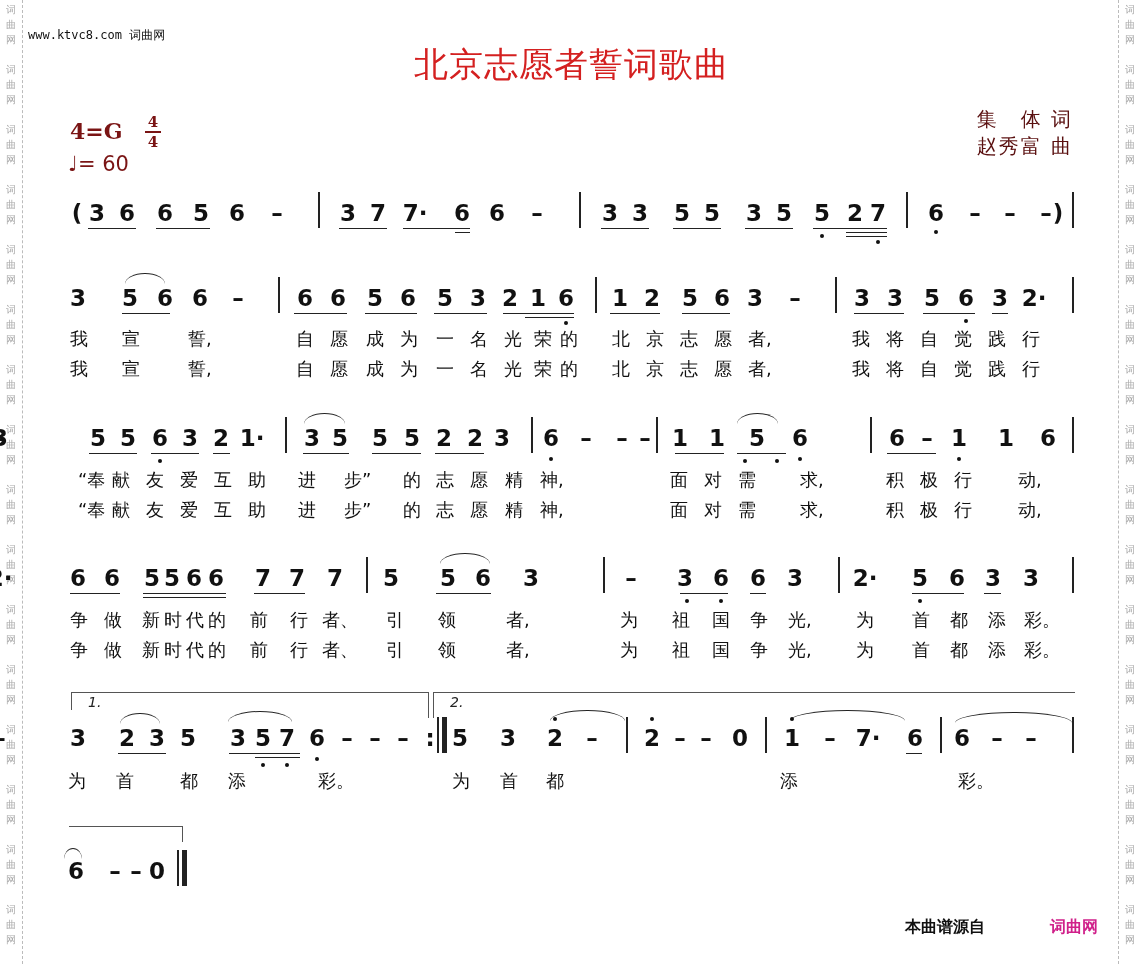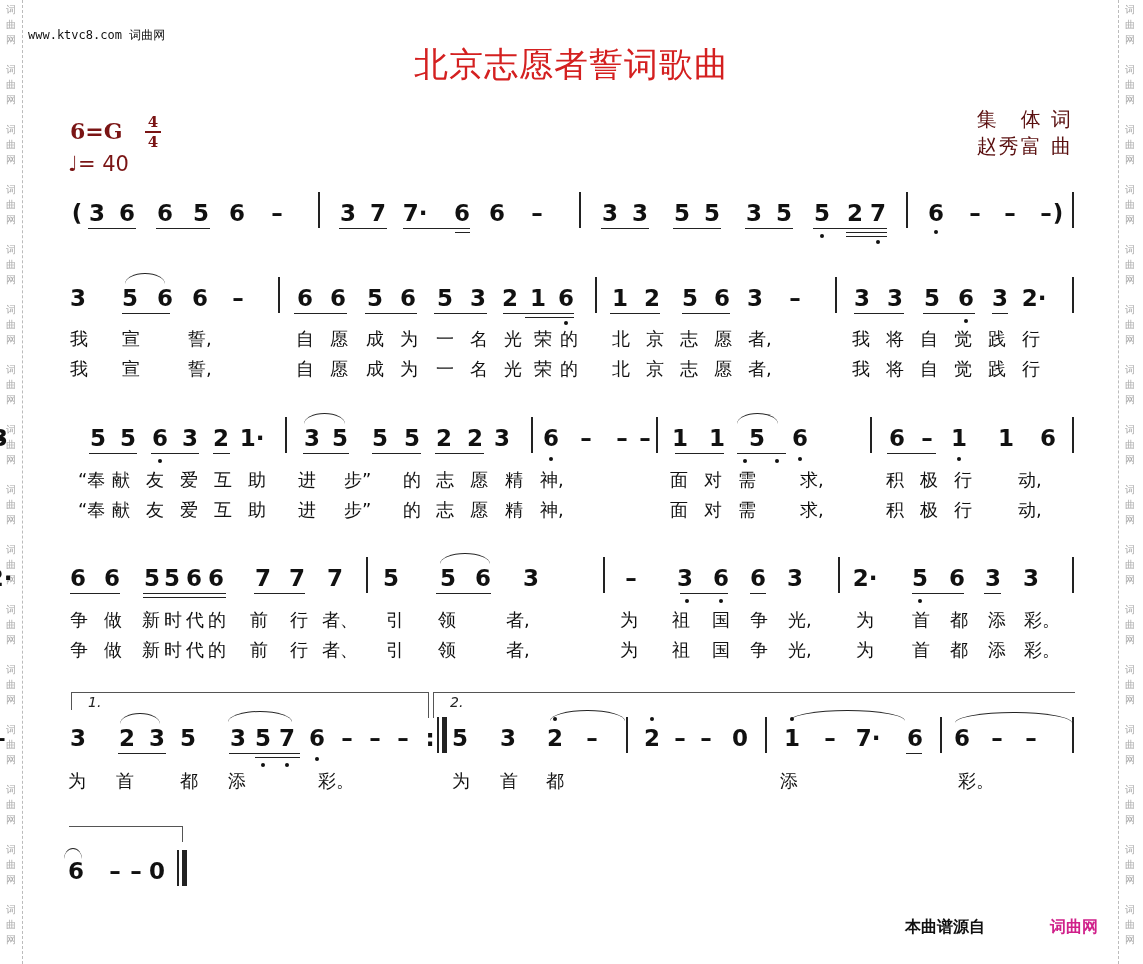--- a/index.html
+++ b/index.html
@@ -65,28 +65,28 @@
     <div class="wm" style="top: 722px;">词<br>曲<br>网</div>
     <div class="wm" style="top: 782px;">词<br>曲<br>网</div>
     <div class="wm" style="top: 842px;">词<br>曲<br>网</div>
     <div class="wm" style="top: 902px;">词<br>曲<br>网</div>
     <div class="wm" style="top: 962px;">词<br>曲<br>网</div>
   </div>
 
 <div class="site">www.ktvc8.com 词曲网</div>
 <div class="title">北京志愿者誓词歌曲</div>
 
-<div class="key">6=G</div>
+<div class="key">4=G</div>
 <div class="ts">
   <span>4</span>
   <span class="bar"></span>
   <span>4</span>
 </div>
 <div class="tempo">
-  <span>♩</span><span>= 40</span>
+  <span>♩</span><span>= 60</span>
 </div>
 <div class="credits">
   <div>集　体 词</div>
   <div>赵秀富 曲</div>
 </div>
 
 <div id="score">
     <div class="n" style="left: 77px; top: 200px;">(</div>
     <div class="n" style="left: 97px; top: 200px;">3</div>
     <div class="n" style="left: 127px; top: 200px;">6</div>

